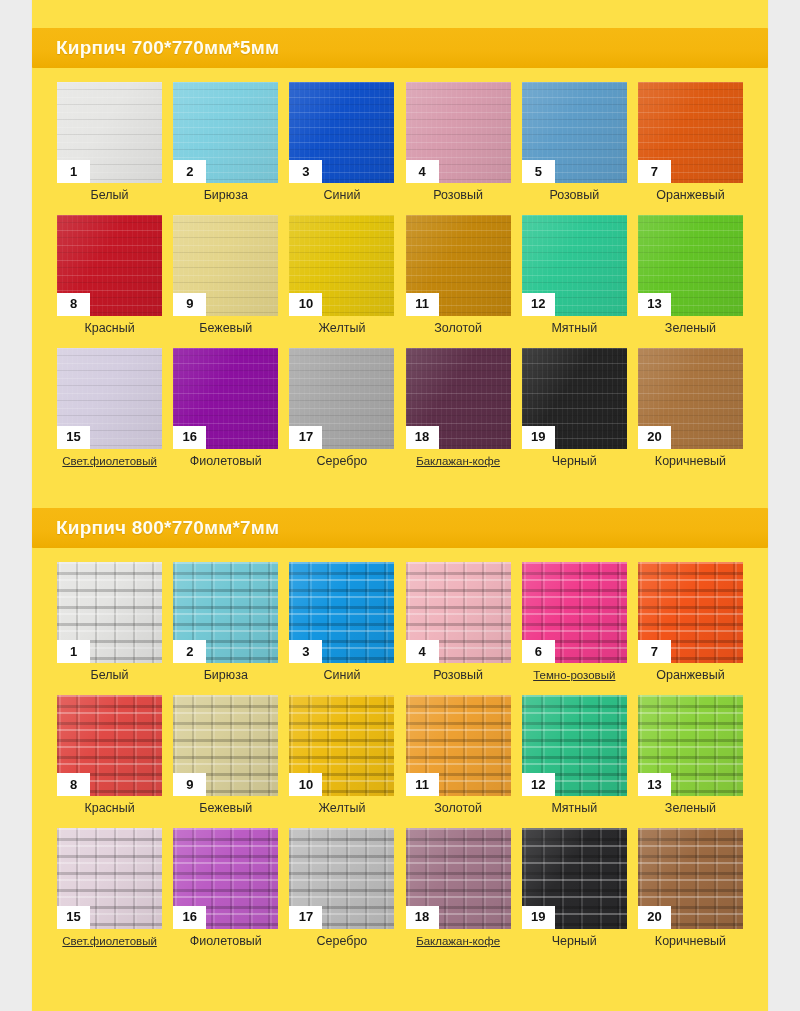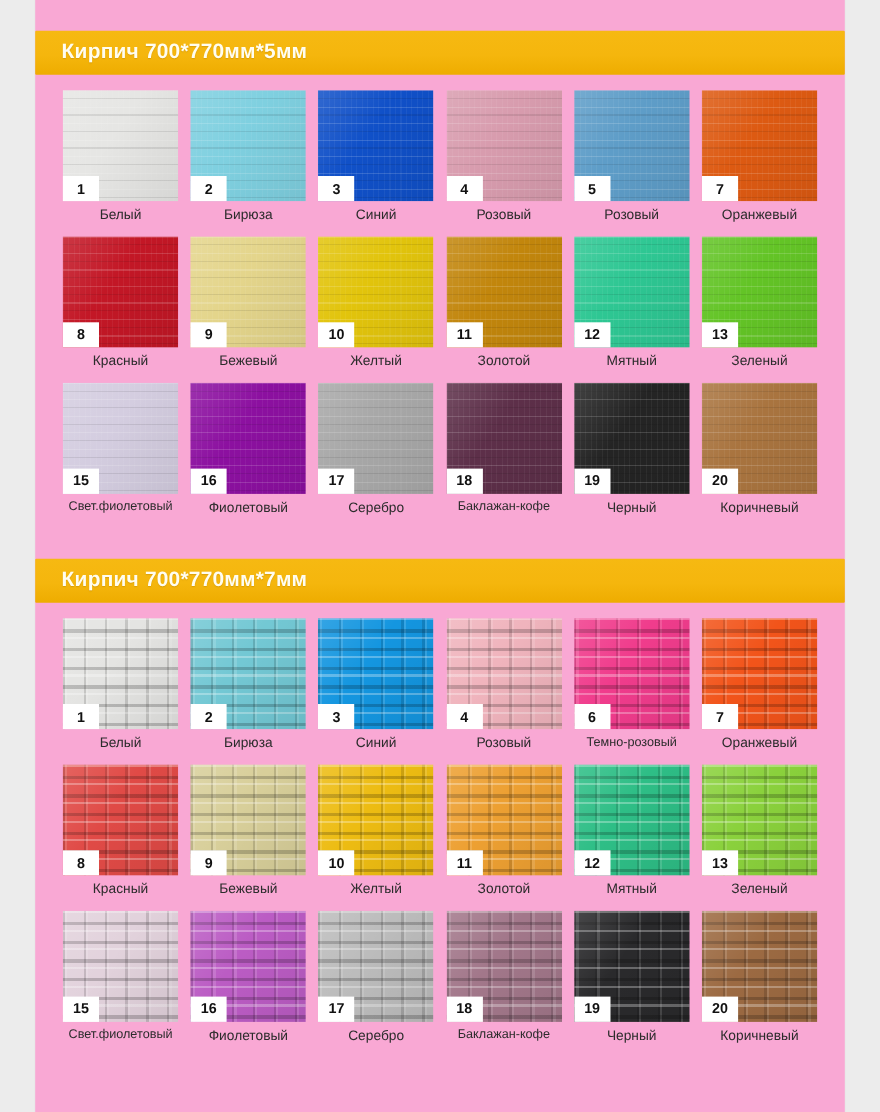--- a/index.html
+++ b/index.html
@@ -15,21 +15,21 @@
     position: relative;
   }
 
   
   #page-panel {
     position: absolute;
     left: 32px;
     top: 0;
     width: 736px;
     min-height: 1011px;
-    background: #f9a8d4;
+    background: #fde047;
     box-shadow: 0 0 0 1px rgba(0,0,0,0.015);
   }
 
   .catalog-section {
     padding: 0;
   }
   .section-spacer-top { height: 28px; }
   .section-spacer-mid { height: 22px; }
 
   
@@ -148,21 +148,21 @@
   }
 
   .swatch-label {
     margin-top: 6px;
     font-size: 12.5px;
     color: #2c2c2c;
     text-align: right;
     line-height: 1.1;
     white-space: nowrap;
   }
-  .swatch-label.small { font-size: 11.5px; }
+  .swatch-label.small { font-size: 11.5px; text-decoration: underline; }
 
   .bottom-rule {
     height: 10px;
   }
 </style>
 </head>
 <body>
 
 <div id="page-panel">
   <div id="sections-root">
@@ -338,21 +338,21 @@
                 <div class="swatch-badge">20</div>
               </div>
               <div class="swatch-label">Коричневый</div>
             </div>
           </div>
         </div>
       </div>
       <div class="catalog-section">
         <div class="section-spacer-mid"></div>
         <div class="section-header">
-          <div class="section-header-title">Кирпич 700*770мм*7мм</div>
+          <div class="section-header-title">Кирпич 800*770мм*7мм</div>
         </div>
         <div class="swatch-grid">
           <div class="swatch-row">
             <div class="swatch-cell">
               <div class="swatch-tile">
                 <div class="swatch-surface" style="background: rgb(228, 228, 226);"></div>
                 <div class="tex7"></div>
                 <div class="sheen"></div>
                 <div class="swatch-badge">1</div>
               </div>

